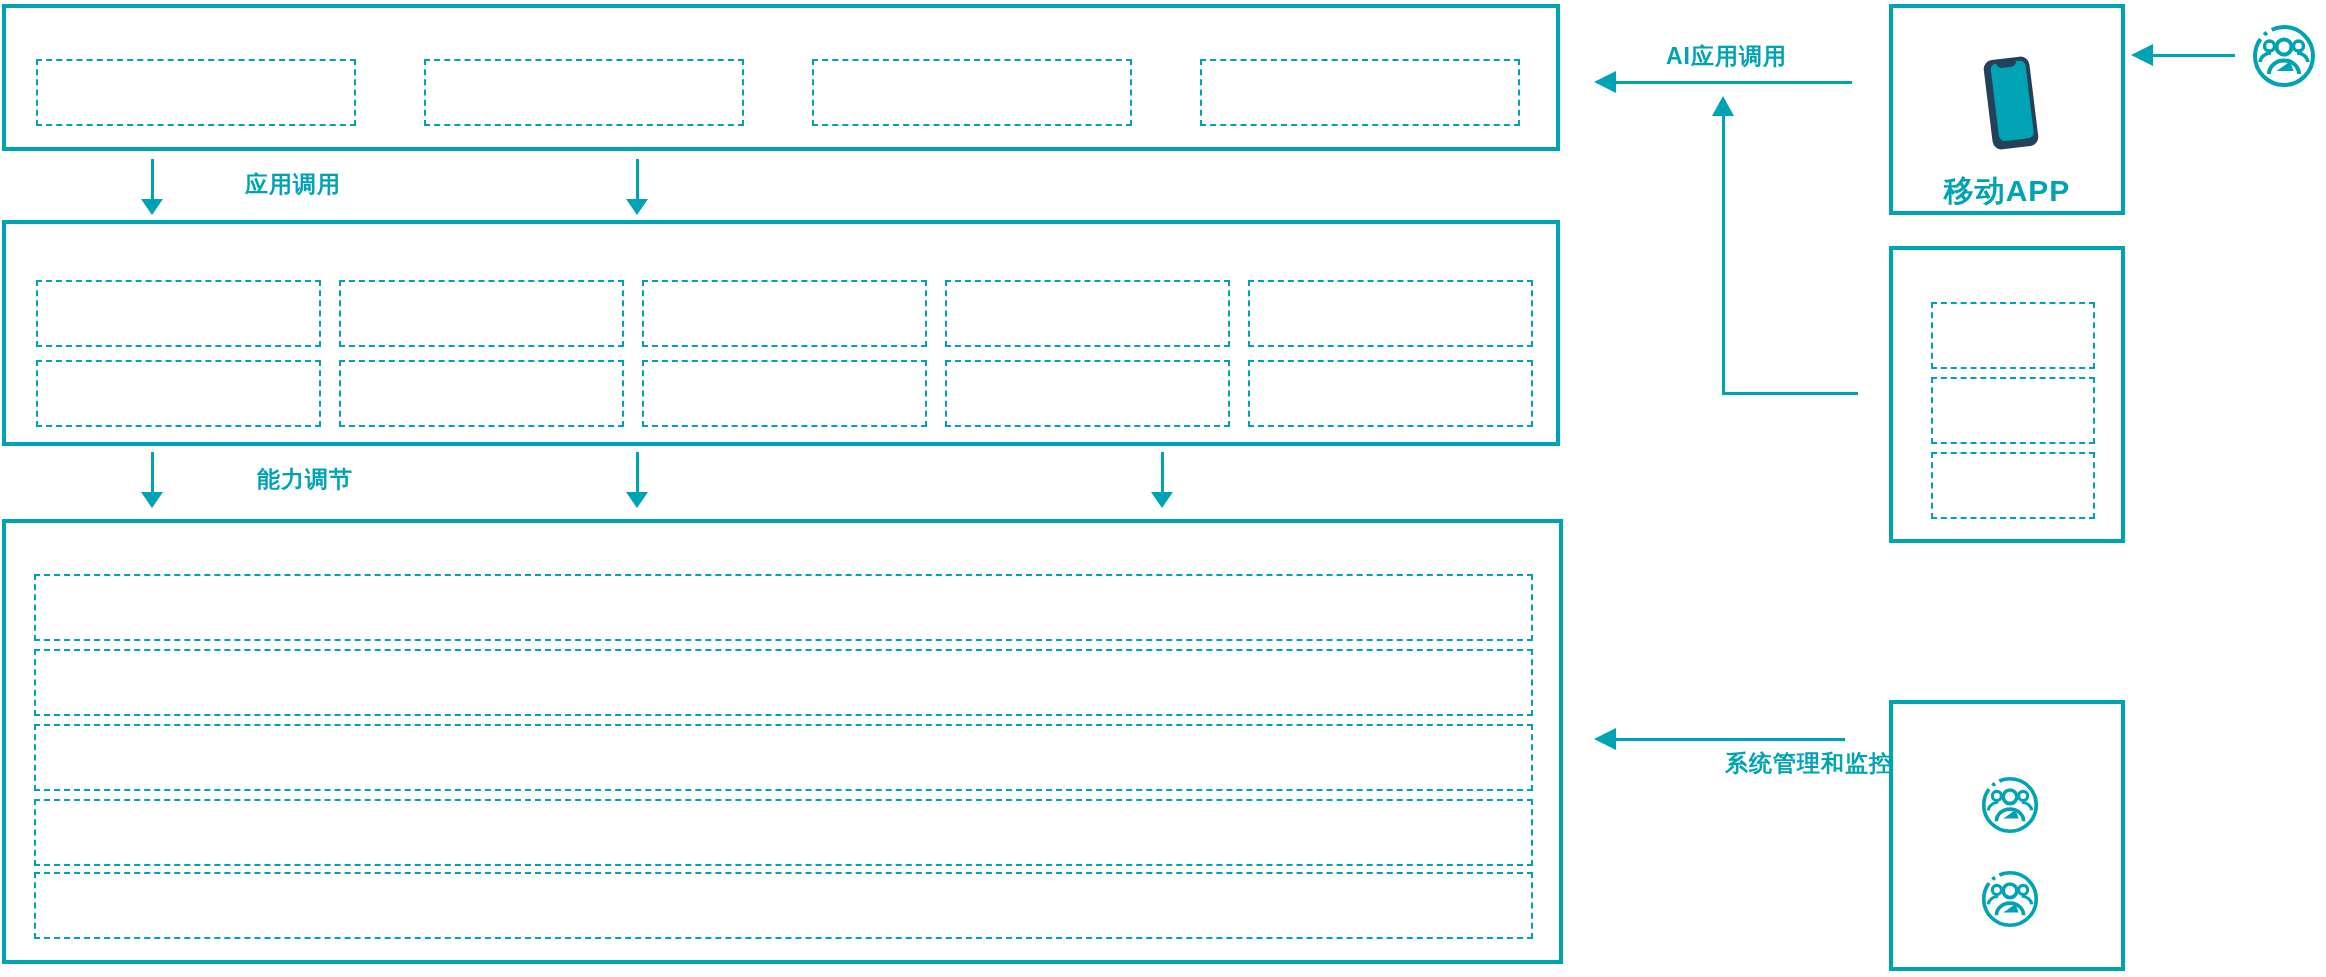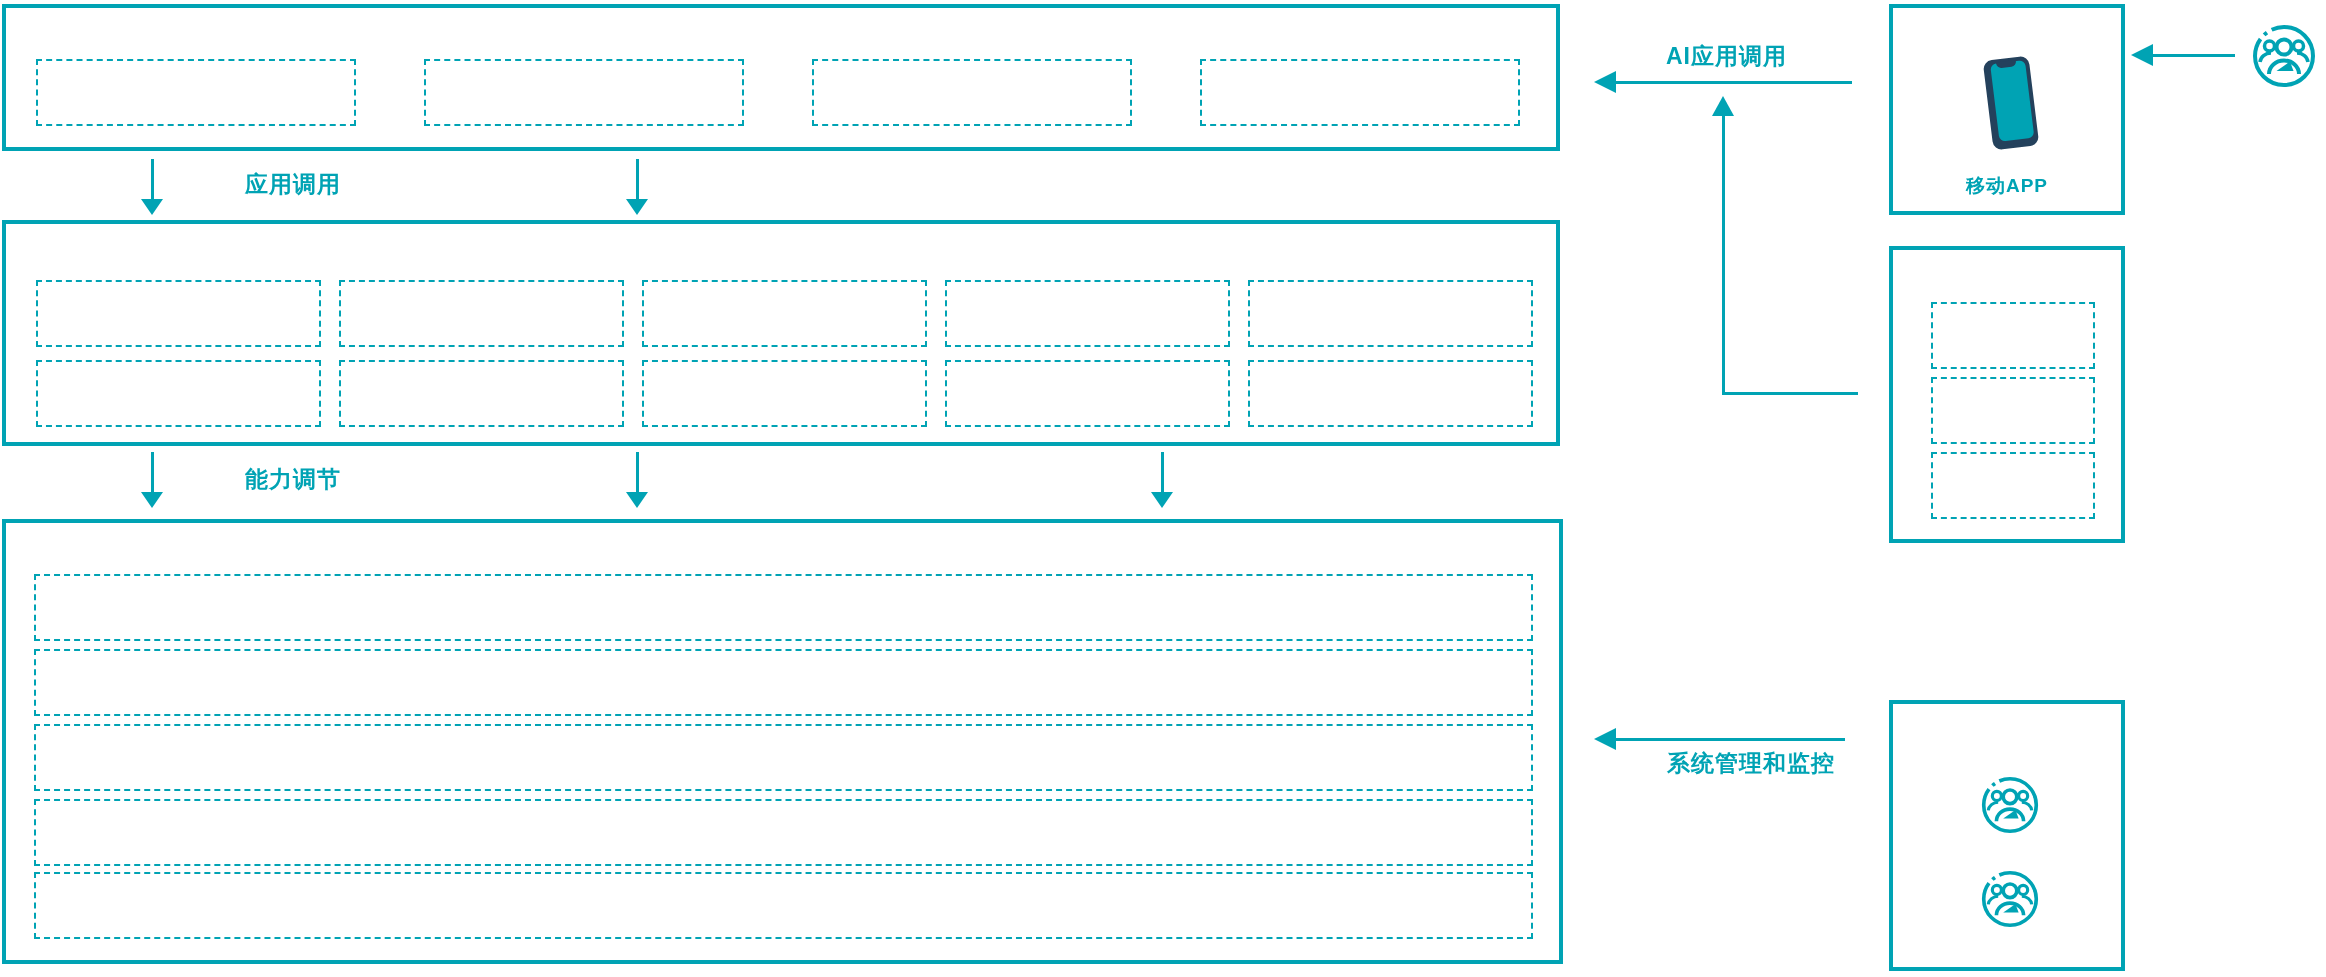--- a/index.html
+++ b/index.html
@@ -35,21 +35,21 @@
     border-left:11px solid transparent;border-right:11px solid transparent;
     border-bottom:20px solid var(--accent);}
   .head-left{position:absolute;width:0;height:0;
     border-top:11px solid transparent;border-bottom:11px solid transparent;
     border-right:22px solid var(--accent);}
   .lbl{
     position:absolute;color:var(--accent);
     font-weight:bold;font-size:23px;line-height:1;
     white-space:nowrap;letter-spacing:1px;text-align:center;
   }
-  .lbl-big{font-size:19px;}
+  .lbl-big{font-size:30px;}
   
   .phone{position:absolute;left:95px;top:50px;width:46px;height:90px;
     background:var(--phone-dark);border-radius:9px;transform:rotate(-7deg);}
   .phone-screen{position:absolute;left:7px;top:4px;right:4px;bottom:8px;
     background:var(--accent);border-radius:6px;}
   .phone-notch{position:absolute;top:3px;left:50%;transform:translateX(-50%);
     width:20px;height:6px;background:var(--phone-dark);border-radius:0 0 5px 5px;}
   .phone-home{position:absolute;bottom:4px;left:50%;transform:translateX(-50%);
     width:18px;height:3px;background:var(--phone-dark);border-radius:2px;}
   .usergroup{position:absolute;color:var(--accent);}
@@ -100,21 +100,21 @@
     <div class="ph" style="left:939px;top:136px;width:285px;height:67px;"></div>
     <div class="ph" style="left:1242px;top:136px;width:285px;height:67px;"></div>
   </div>
 
   <div class="vline" style="left:151px;top:452px;width:3px;height:42px;"></div>
   <div class="head-down" style="left:141px;top:492px;"></div>
   <div class="vline" style="left:636px;top:452px;width:3px;height:42px;"></div>
   <div class="head-down" style="left:626px;top:492px;"></div>
   <div class="vline" style="left:1161px;top:452px;width:3px;height:42px;"></div>
   <div class="head-down" style="left:1151px;top:492px;"></div>
-  <div class="lbl" style="left:245px;top:468px;">能力调节</div>
+  <div class="lbl" style="left:257px;top:468px;">能力调节</div>
 
   <div class="box-solid" style="left:2px;top:519px;width:1561px;height:445px;">
     <div class="ph" style="left:28px;top:51px;width:1499px;height:67px;"></div>
     <div class="ph" style="left:28px;top:126px;width:1499px;height:67px;"></div>
     <div class="ph" style="left:28px;top:201px;width:1499px;height:67px;"></div>
     <div class="ph" style="left:28px;top:276px;width:1499px;height:67px;"></div>
     <div class="ph" style="left:28px;top:349px;width:1499px;height:67px;"></div>
   </div>
 
   <div class="lbl" style="left:1666px;top:45px;">AI应用调用</div>
@@ -141,21 +141,21 @@
   <div class="head-left" style="left:2131px;top:44px;"></div>
 
   <div class="box-solid" style="left:1889px;top:246px;width:236px;height:297px;">
     <div class="ph" style="left:38px;top:52px;width:164px;height:67px;"></div>
     <div class="ph" style="left:38px;top:127px;width:164px;height:67px;"></div>
     <div class="ph" style="left:38px;top:202px;width:164px;height:67px;"></div>
   </div>
 
   <div class="hline" style="left:1614px;top:738px;width:231px;height:3px;"></div>
   <div class="head-left" style="left:1594px;top:728px;"></div>
-  <div class="lbl" style="left:1667px;top:752px;">系统管理和监控</div>
+  <div class="lbl" style="left:1725px;top:752px;">系统管理和监控</div>
 
   <div class="box-solid" style="left:1889px;top:700px;width:236px;height:271px;">
     <svg class="usergroup" style="left:88px;top:72px;width:58px;height:58px;">
       <use href="#icon-user-group"></use>
     </svg>
     <svg class="usergroup" style="left:88px;top:166px;width:58px;height:58px;">
       <use href="#icon-user-group"></use>
     </svg>
   </div>
 

